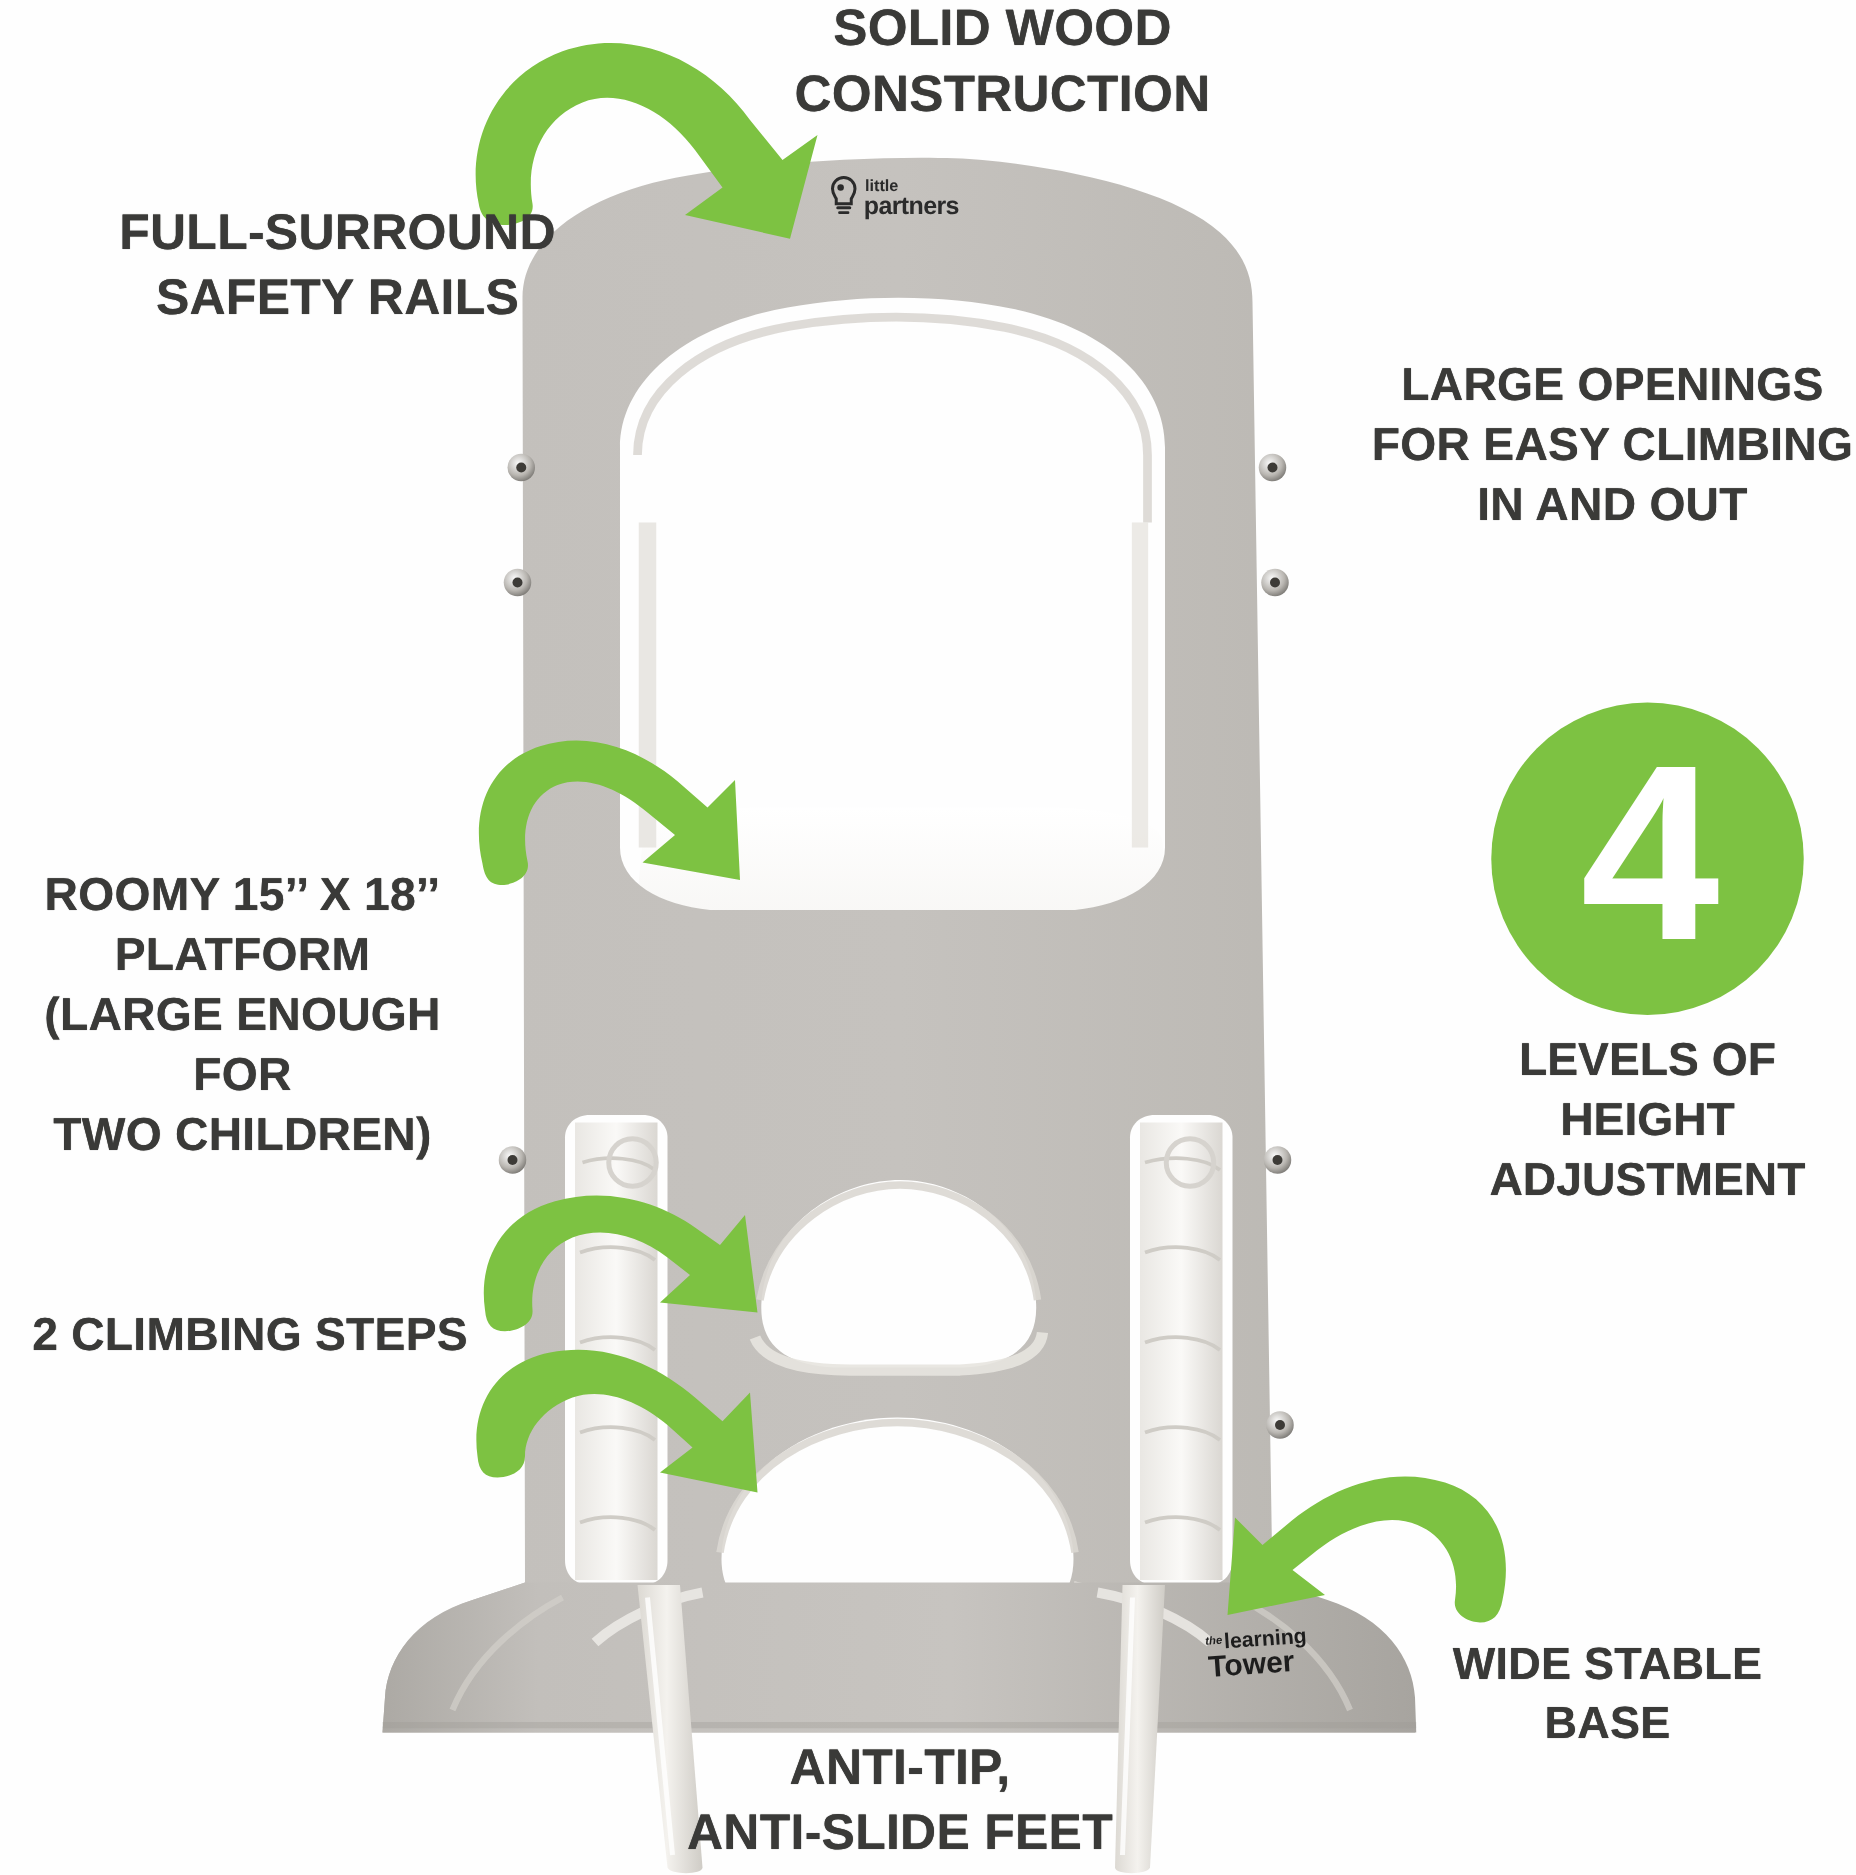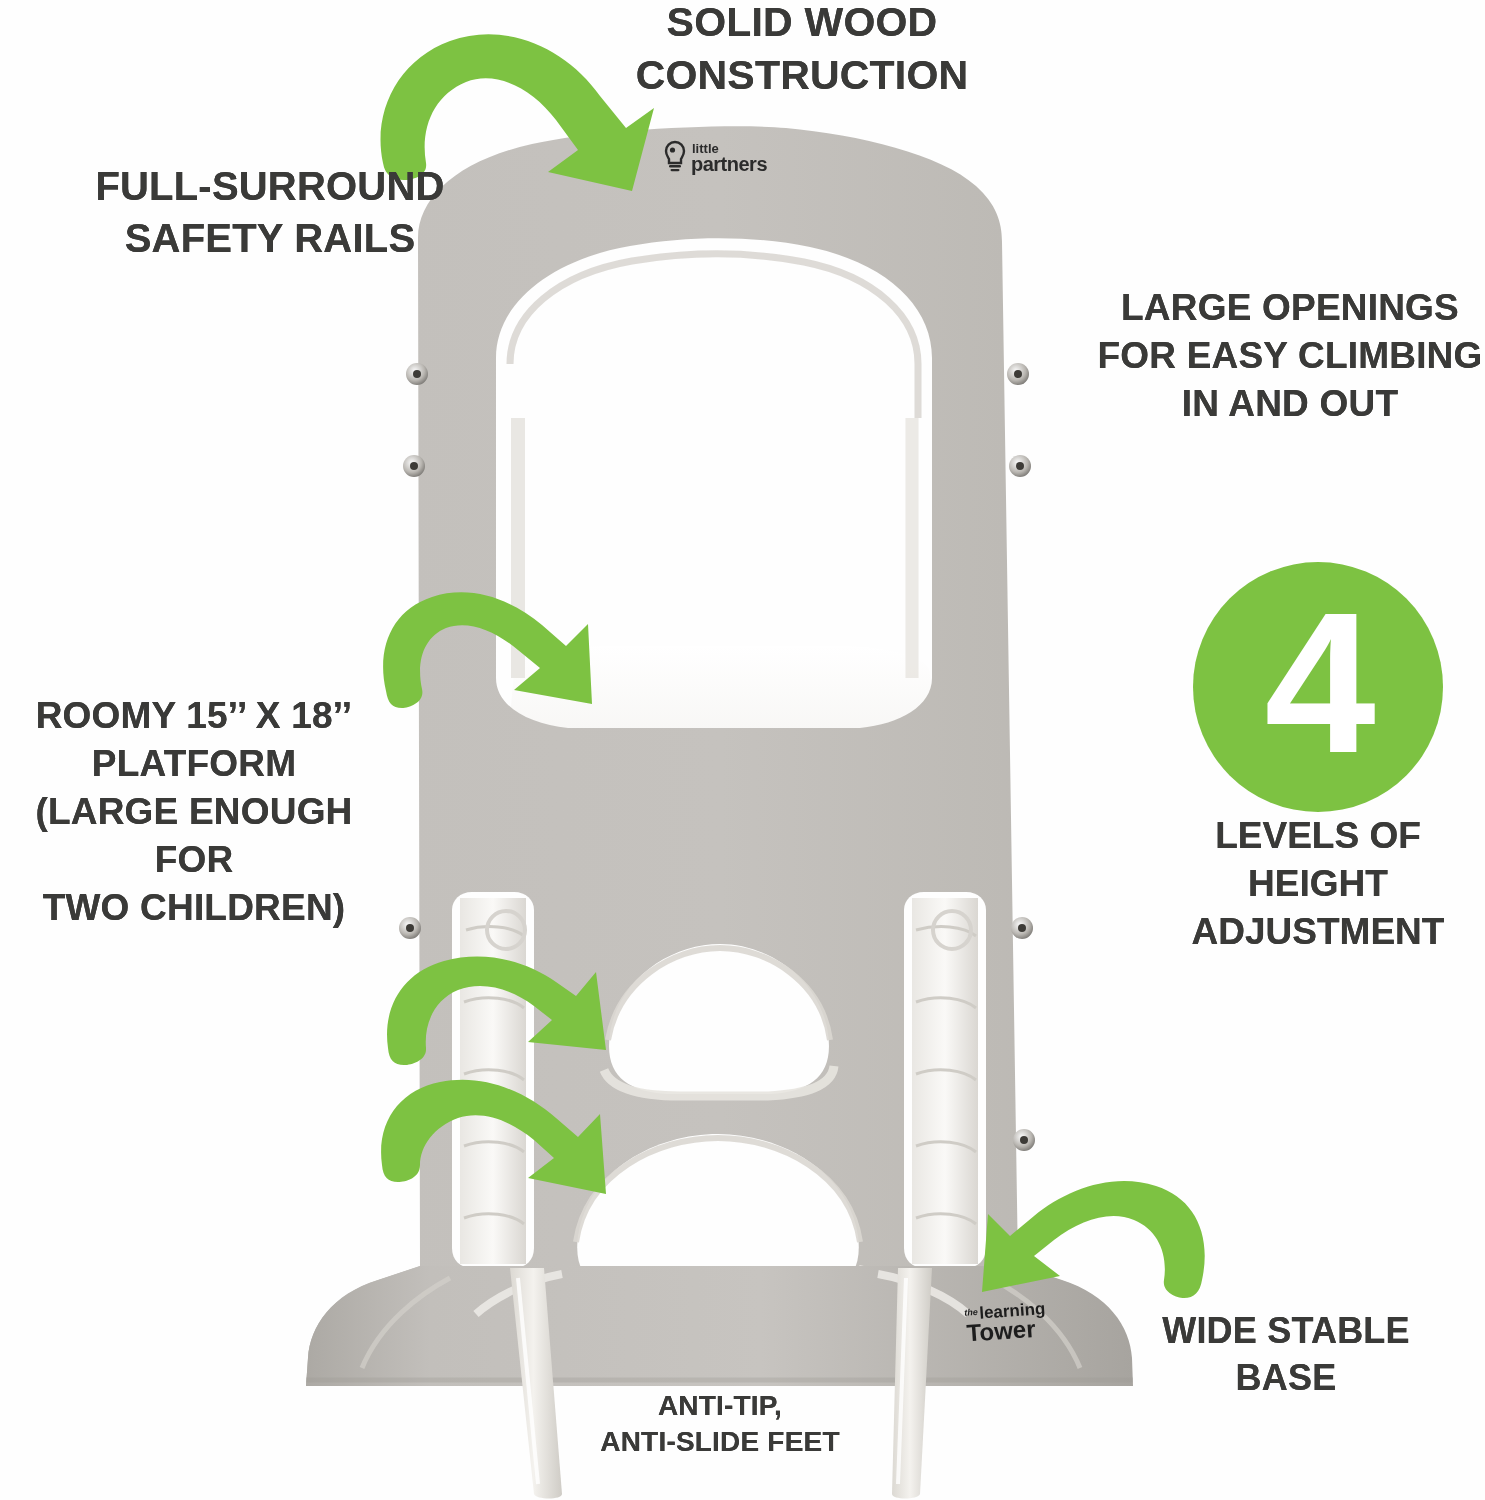--- a/index.html
+++ b/index.html
@@ -22,36 +22,36 @@
     font-stretch:condensed;
     white-space:pre-line;
     text-shadow:0 0 0.6px #3a3a38;
   }
 
   #c-solid-wood   {left:472px; top:-4px;  width:660px; font-size:41px; text-align:center;}
   #c-safety-rails {left:50px;  top:160px; width:440px; font-size:40px;text-align:center;}
   #c-large-open   {left:1092px;top:284px; width:396px; font-size:37px;}
   #c-platform     {left:-6px;  top:692px; width:400px; font-size:37px;}
   #c-steps        {left:10px;  top:1044px;width:380px; font-size:37px;}
-  #c-anti-tip     {left:520px; top:1388px;width:400px; font-size:28px;}
+  #c-anti-tip     {left:520px; top:1388px;width:400px; font-size:40px;}
   #c-wide-base    {left:1116px;top:1308px;width:340px; font-size:36px;}
 
   
   .badge-wrap{position:absolute;left:1158px;top:562px;width:320px;}
   .badge-circle{
     width:250px;height:250px;border-radius:50%;
     background:#7DC242;margin:0 auto;position:relative;
   }
   .badge-num{
     position:absolute;left:0;right:0;top:50%;transform:translateY(-52%);
     text-align:center;color:#ffffff;font-size:200px;font-weight:800;
     line-height:1;letter-spacing:-4px;
   }
   .badge-label{
-    margin-top:0;text-align:center;color:#3a3a38;
+    margin-top:12px;text-align:center;color:#3a3a38;
     font-weight:700;font-size:37px;line-height:1.30;text-transform:uppercase;
     white-space:pre-line;text-shadow:0 0 0.6px #3a3a38;
   }
 
   
   .tower{position:absolute;left:300px;top:118px;width:840px;height:1382px;}
   .tower svg{width:100%;height:100%;display:block;}
 
   
   .arrows{position:absolute;inset:0;pointer-events:none;}
@@ -379,20 +379,21 @@
 
   <div class="callout" id="c-large-open">LARGE OPENINGS
 FOR EASY CLIMBING
 IN AND OUT</div>
 
   <div class="callout" id="c-platform">ROOMY 15’’ X 18’’
 PLATFORM
 (LARGE ENOUGH FOR
 TWO CHILDREN)</div>
 
+  <div class="callout" id="c-steps">2 CLIMBING STEPS</div>
 
   <div class="callout" id="c-anti-tip">ANTI-TIP,
 ANTI-SLIDE FEET</div>
 
   <div class="callout" id="c-wide-base">WIDE STABLE
 BASE</div>
 
   <div class="badge-wrap">
     <div class="badge-circle">
       <div class="badge-num">4</div>

